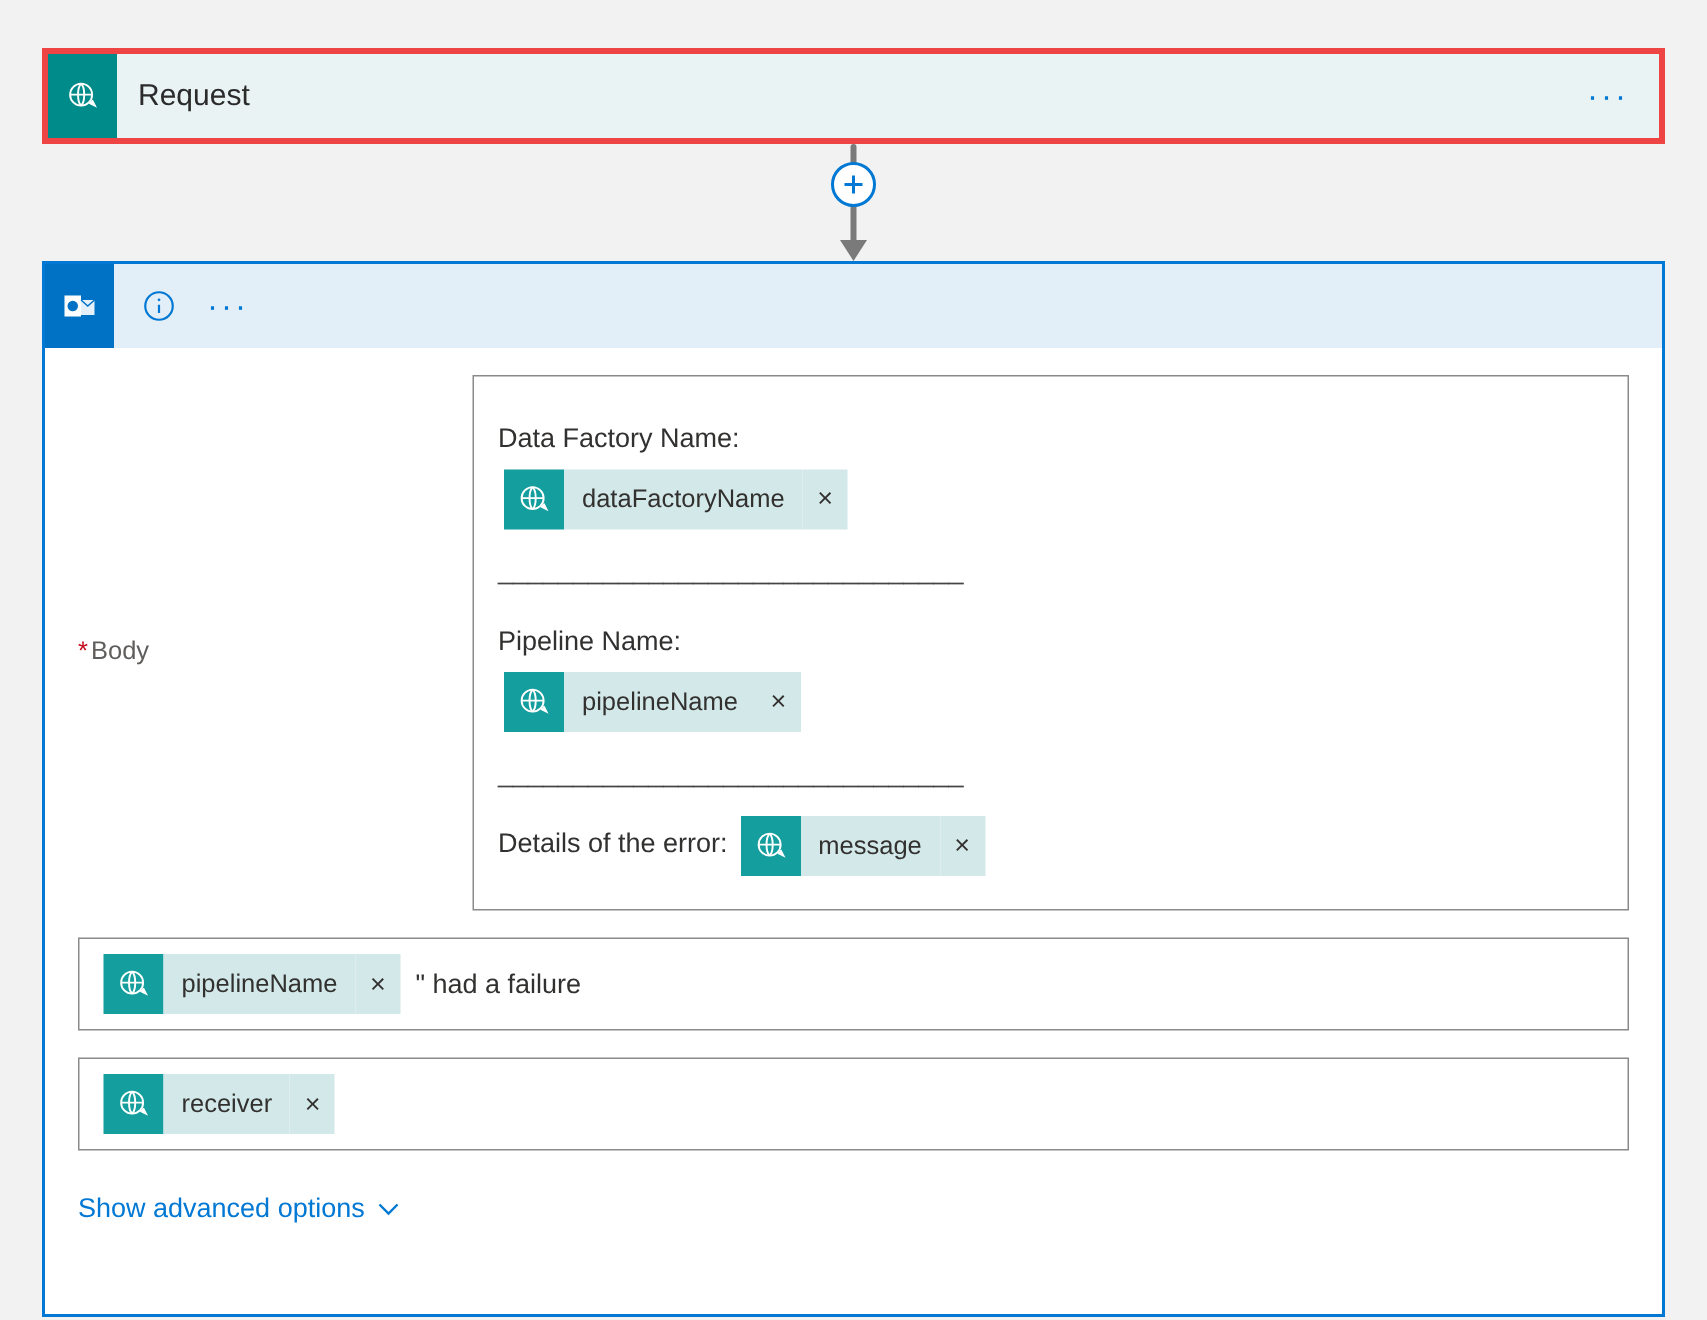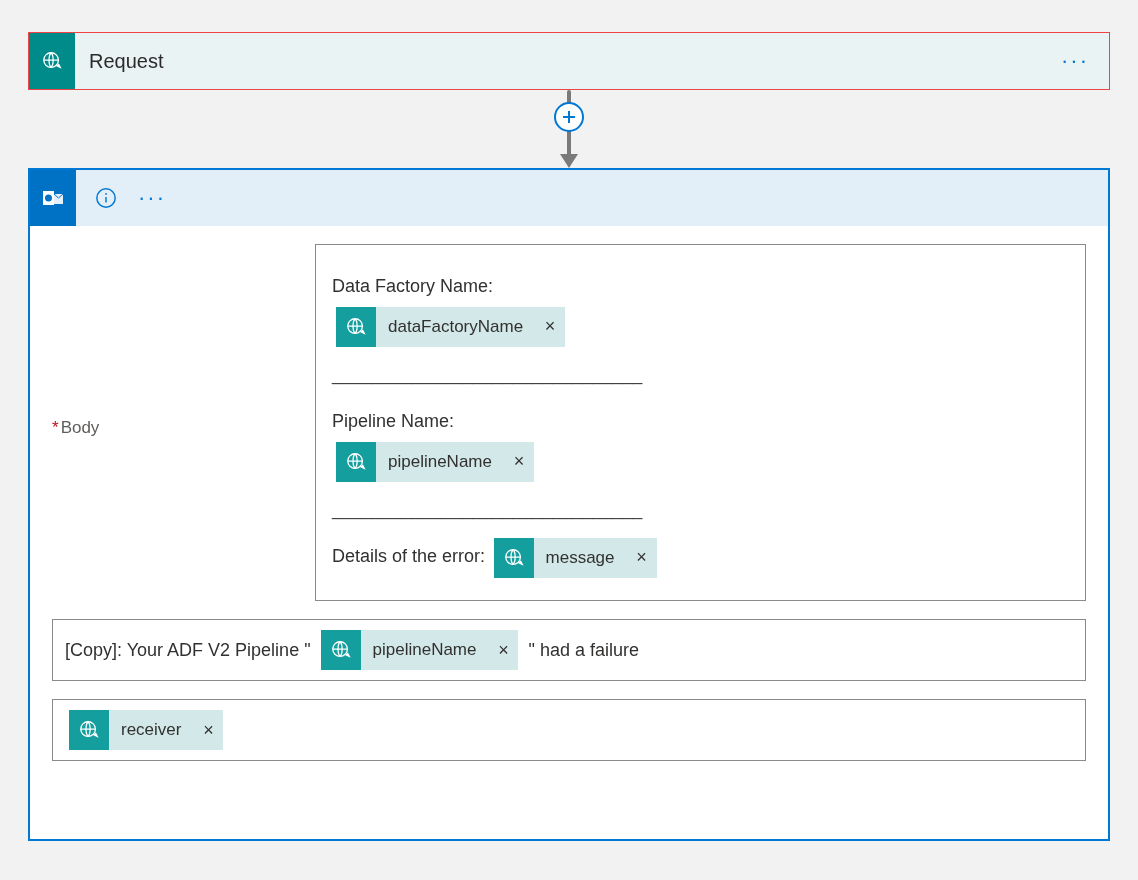--- a/index.html
+++ b/index.html
@@ -13,21 +13,21 @@
     width: 1138px;
     height: 880px;
     position: relative;
   }
   .canvas {
     padding: 32px 28px;
   }
 
   
   .card {
-    border: 1px solid #ef4444;
+    border: 4px solid #ef4444;
     background: #fff;
   }
   .card.request {
     background: #e9f3f3;
   }
   .card.selected {
     border: 2px solid #0078d4;
     background: #fff;
   }
 
@@ -258,21 +258,20 @@
             </span>
             <span class="tok-lbl">message</span>
             <span class="tok-x">×</span>
           </span>
         </div>
       </div>
 
       
       <div class="row">
         <div class="field">
-          <span class="body-text">[Copy]: Your ADF V2 Pipeline "</span>
           <span class="tok">
             <span class="tok-ico globe">
               <svg viewBox="0 0 24 24" fill="none" stroke="white" stroke-width="1.4">
                   <circle cx="11" cy="11" r="8"></circle>
                   <path d="M3 11h16M11 3c3 3 3 13 0 16M11 3c-3 3-3 13 0 16"></path>
                   <path d="M17 17l4 2-2-4" fill="white" stroke="white"></path>
                 </svg>
             </span>
             <span class="tok-lbl">pipelineName</span>
             <span class="tok-x">×</span>
@@ -292,17 +291,23 @@
                   <path d="M17 17l4 2-2-4" fill="white" stroke="white"></path>
                 </svg>
             </span>
             <span class="tok-lbl">receiver</span>
             <span class="tok-x">×</span>
           </span>
         </div>
       </div>
 
       
+      <div class="adv">
+        <span>Show advanced options</span>
+        <svg viewBox="0 0 16 16">
+            <path d="M2 5l6 6 6-6" fill="none" stroke="#0078d4" stroke-width="1.6"></path>
+          </svg>
+      </div>
 
     </div>
   </div>
 
 </div>
 
 </body></html>

